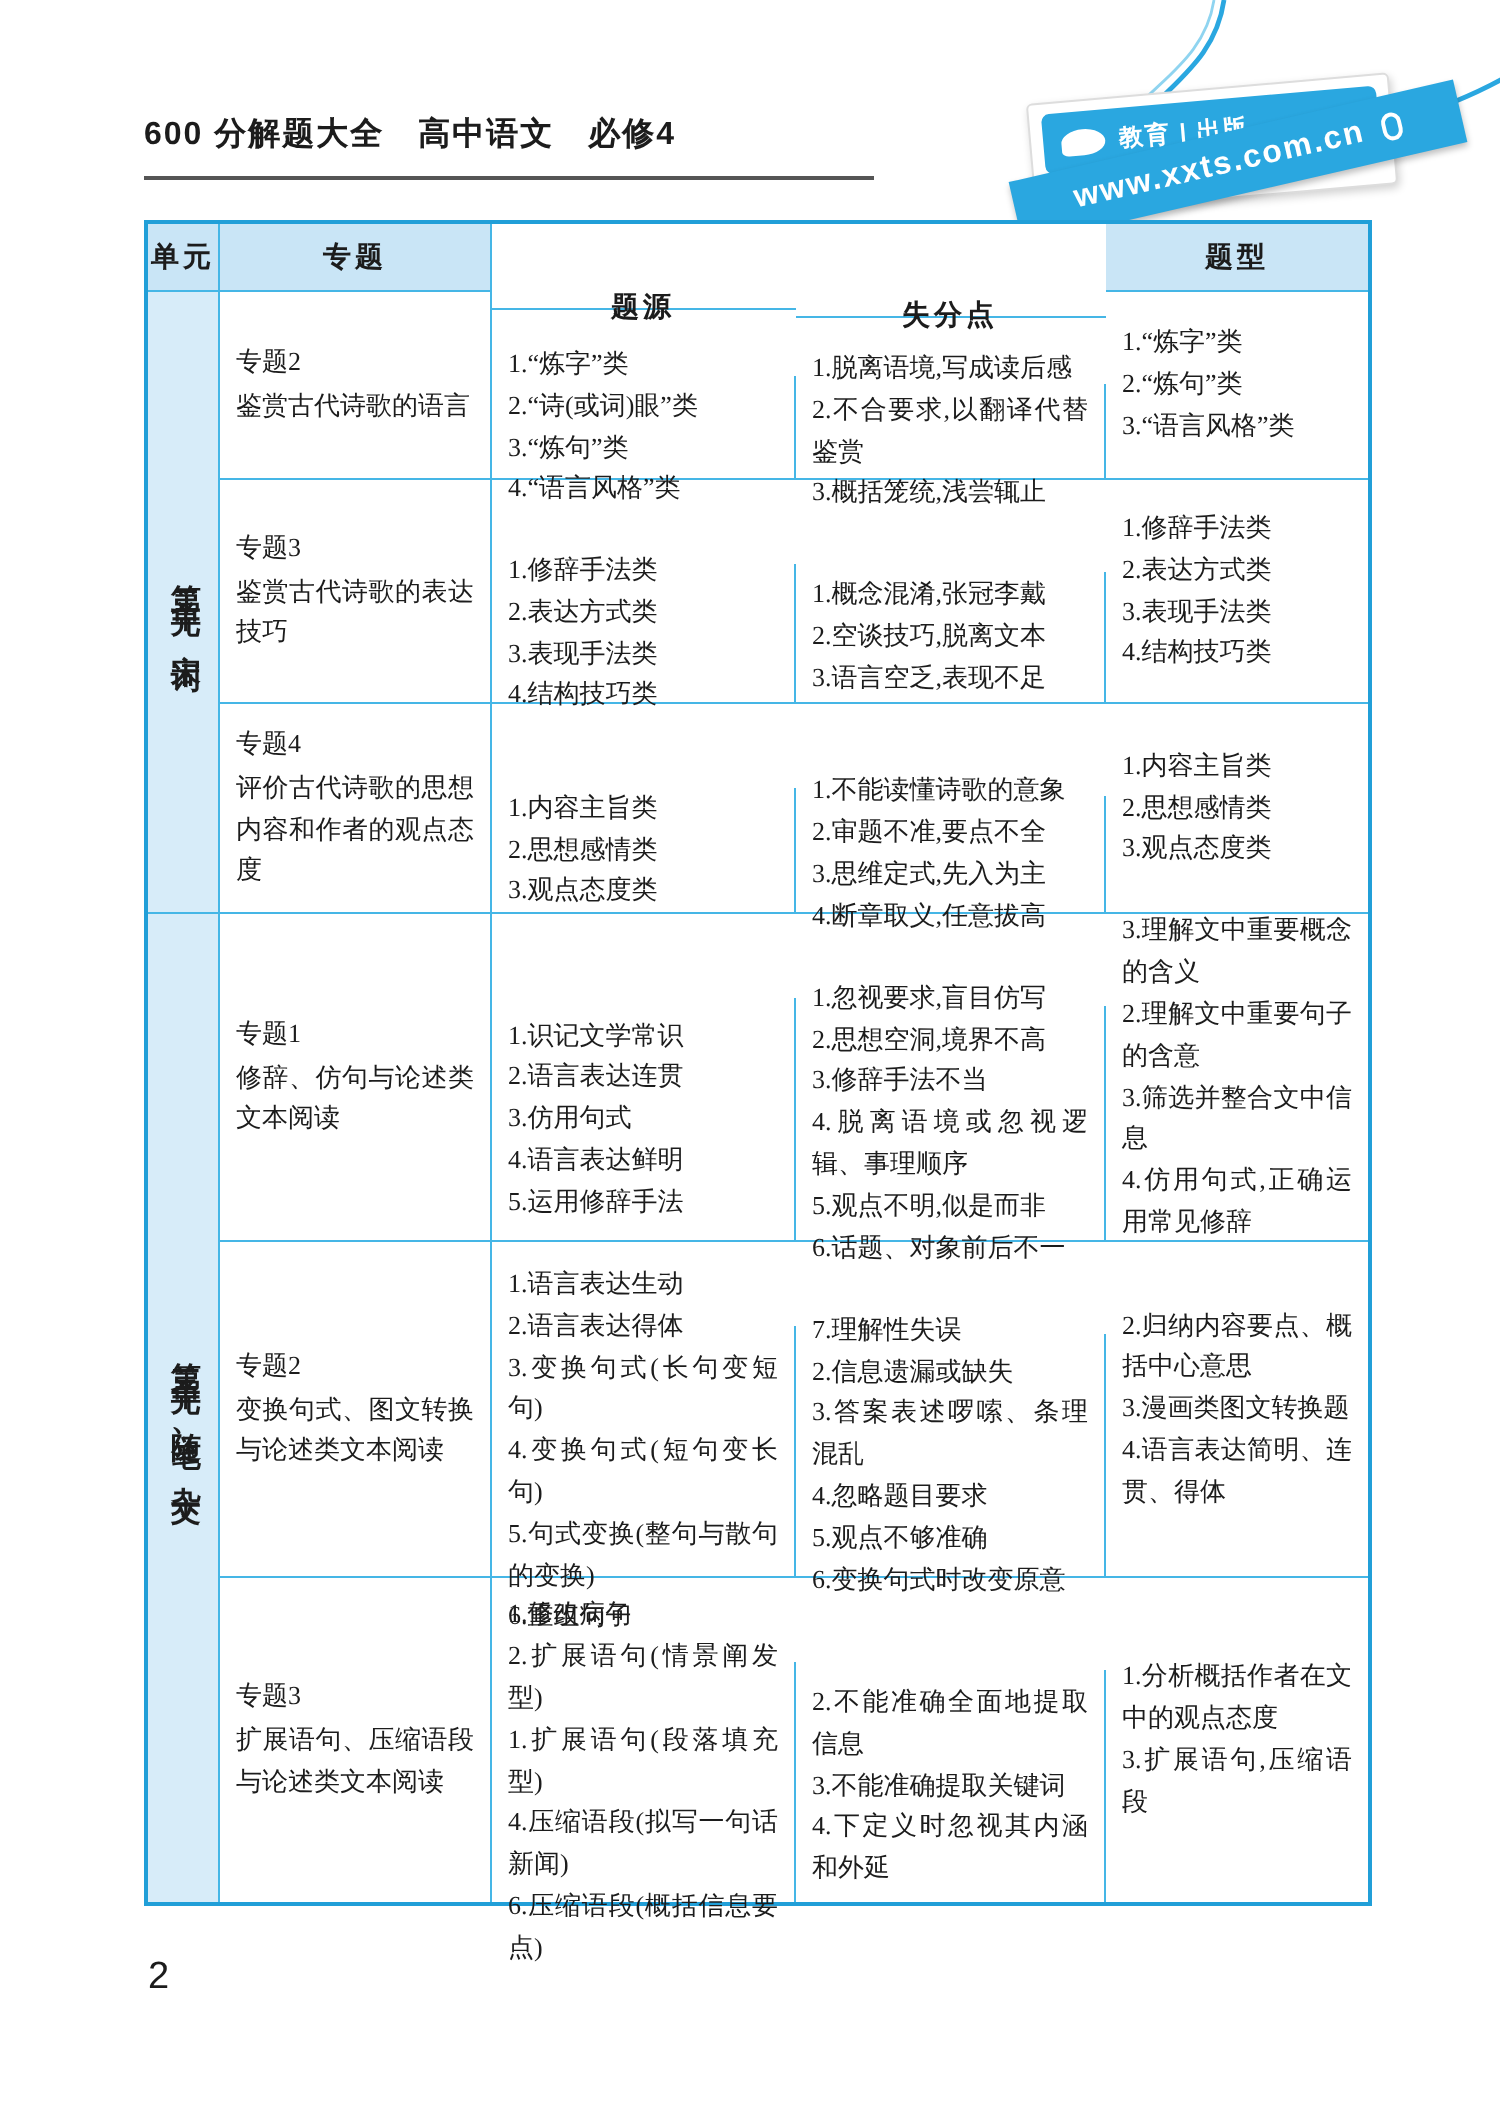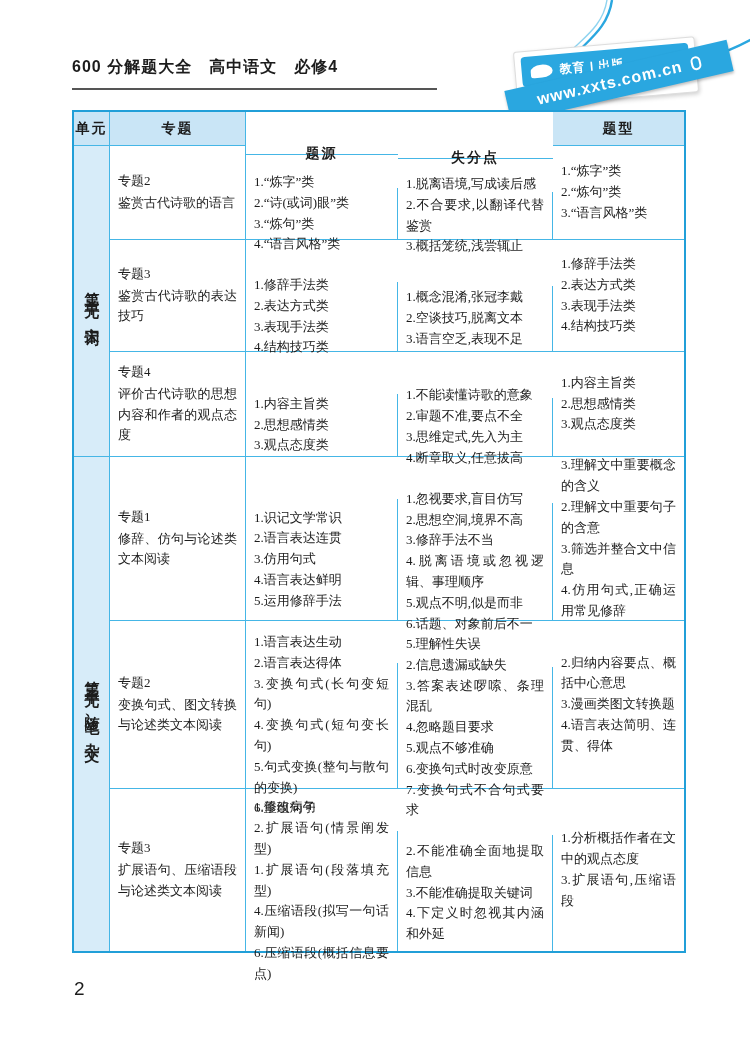--- a/index.html
+++ b/index.html
@@ -221,27 +221,26 @@
     </div>
     <div class="cell body-cell gr6 gc3">
         <div class="li">1.语言表达生动</div>
         <div class="li">2.语言表达得体</div>
         <div class="li">3.变换句式(长句变短句)</div>
         <div class="li">4.变换句式(短句变长句)</div>
         <div class="li">5.句式变换(整句与散句的变换)</div>
         <div class="li">6.重组句子</div>
       </div>
     <div class="cell body-cell gr6 gc4">
-        <div class="li">5.理解性失误</div>
+        <div class="li">7.理解性失误</div>
         <div class="li">2.信息遗漏或缺失</div>
         <div class="li">3.答案表述啰嗦、条理混乱</div>
         <div class="li">4.忽略题目要求</div>
         <div class="li">5.观点不够准确</div>
         <div class="li">6.变换句式时改变原意</div>
-        <div class="li">7.变换句式不合句式要求</div>
       </div>
     <div class="cell body-cell gr6 gc5 no-r">
         <div class="li">2.归纳内容要点、概括中心意思</div>
         <div class="li">3.漫画类图文转换题</div>
         <div class="li">4.语言表达简明、连贯、得体</div>
       </div>
 
     <div class="cell body-cell gr7 gc2 no-b">
       <div class="topic-no">专题3</div>
       <div>扩展语句、压缩语段与论述类文本阅读</div>

